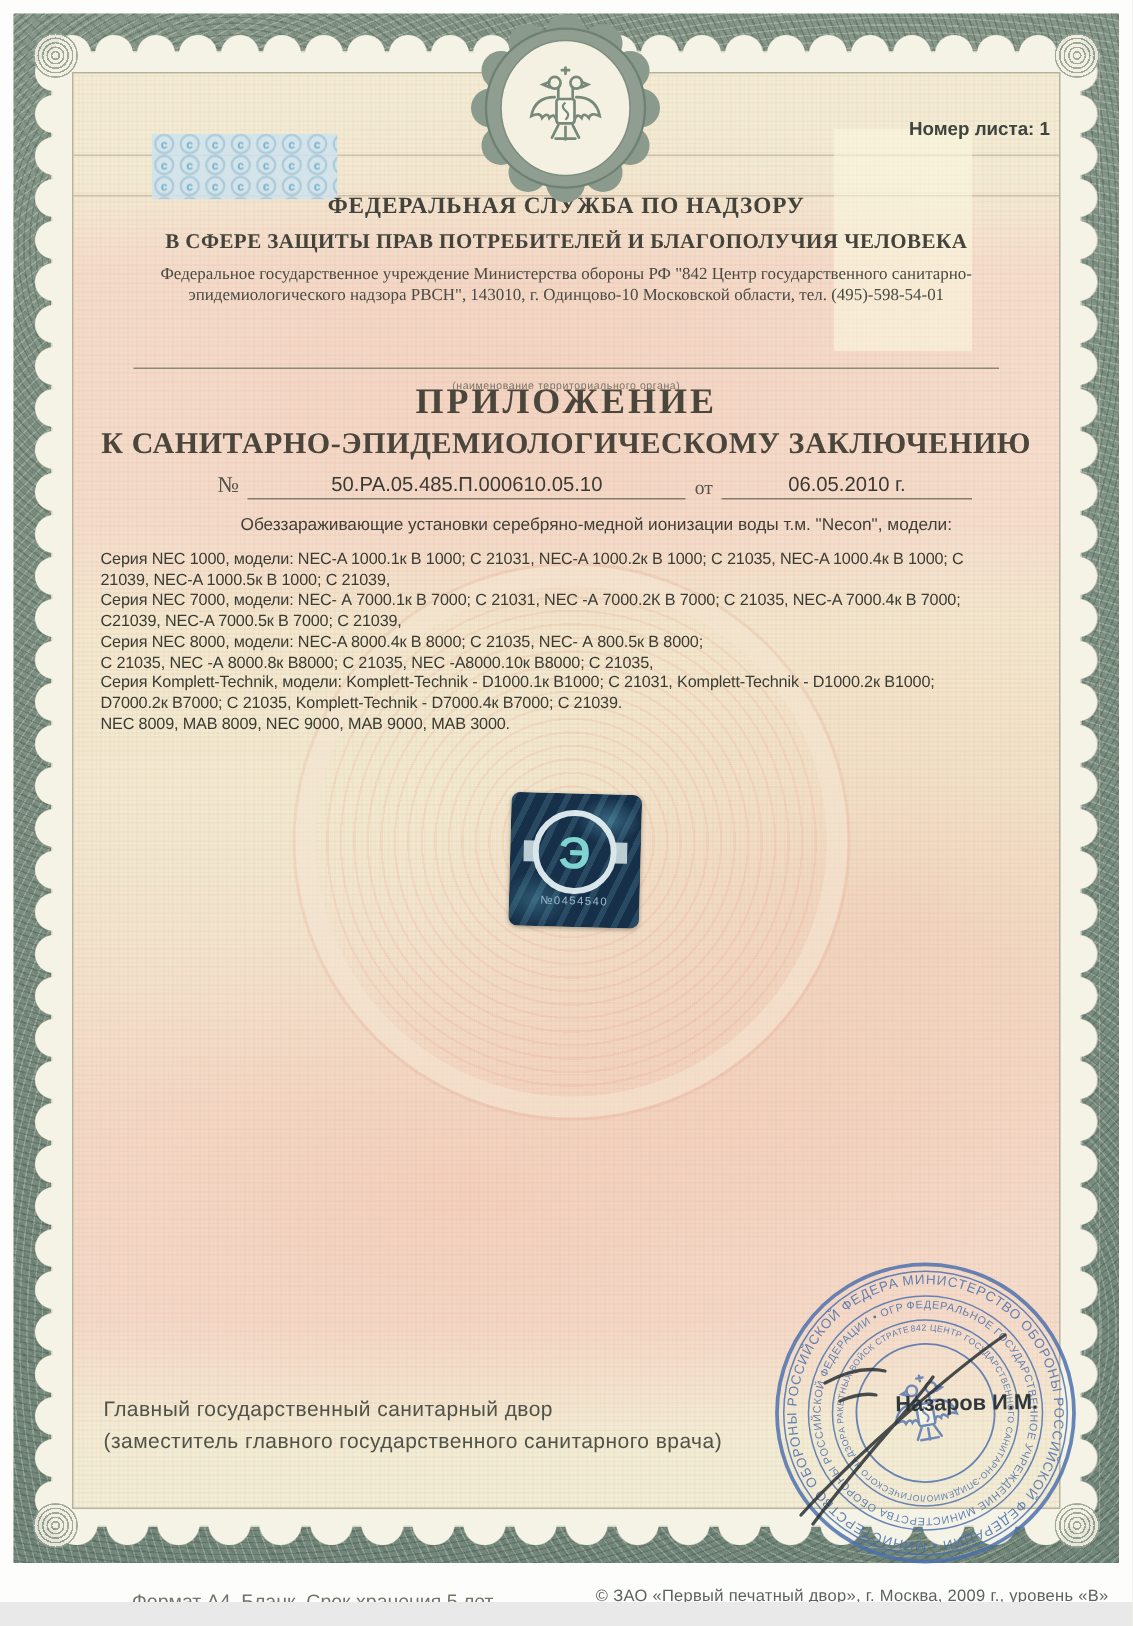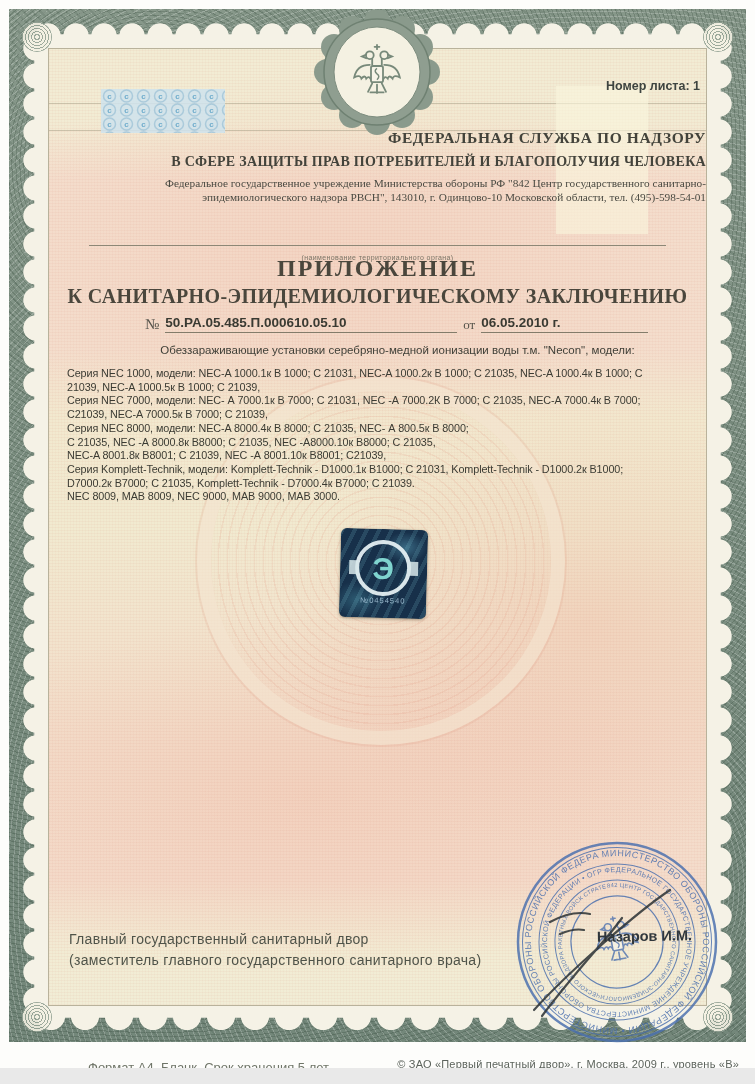--- a/index.html
+++ b/index.html
@@ -48,33 +48,33 @@
   .lightbox{position:absolute;left:507px;top:37px;width:92px;height:148px;
     background:rgba(250,246,222,.6);}
   
   .rosette{position:absolute;left:162px;top:342px;width:340px;height:340px;border-radius:50%;
     background:repeating-radial-gradient(circle, rgba(224,148,126,.15) 0 1.5px, transparent 1.5px 9px);
     box-shadow:0 0 0 14px rgba(247,241,221,.55), 0 0 0 16px rgba(224,148,126,.18);}
   
   .bluepat{position:absolute;left:52px;top:40px;width:124px;height:44px;opacity:.9;}
   .sheetnum{position:absolute;right:6px;top:30px;font-size:12.5px;font-weight:bold;color:#3e4440;}
   
-  .hdr{position:absolute;left:0;right:0;top:80px;text-align:right;color:#43433b;}
+  .hdr{position:absolute;left:0;right:0;top:80px;text-align:center;color:#43433b;}
   .hdr .l1{font-family:"Liberation Serif","DejaVu Serif",serif;font-weight:bold;font-size:15.5px;letter-spacing:.6px;}
   .hdr .l2{font-family:"Liberation Serif","DejaVu Serif",serif;font-weight:bold;font-size:14px;letter-spacing:.3px;margin-top:7px;}
   .hdr .org{font-size:11.3px;color:#4a4a42;line-height:14px;margin-top:6px;font-family:Liberation Serif, serif;}
   .terr{position:absolute;left:40px;right:40px;top:196px;border-top:1px solid #8d8776;text-align:center;}
   .terr span{font-size:7px;color:#7a7466;letter-spacing:.4px;}
   .title{position:absolute;left:0;right:0;top:206px;text-align:center;color:#4a463c;
     font-family:"Liberation Serif","DejaVu Serif",serif;font-weight:bold;}
   .title .t1{font-size:24px;letter-spacing:2px;}
   .title .t2{font-size:20px;letter-spacing:.4px;margin-top:3px;}
   .numrow{position:absolute;left:96px;right:58px;top:266px;display:flex;align-items:flex-end;color:#3a3a32;}
   .numrow .sign{font-family:"Liberation Serif","DejaVu Serif",serif;font-size:15px;color:#55524a;}
-  .numrow .cell{border-bottom:1px solid #837c6a;text-align:left;font-weight:bold;font-size:13.5px;padding-bottom:2px;}
+  .numrow .cell{border-bottom:1px solid #837c6a;text-align:center;font-weight:normal;font-size:13.5px;padding-bottom:2px;}
   .numrow .c1{flex:1.75;margin-left:6px;}
   .numrow .ot{font-family:"Liberation Serif","DejaVu Serif",serif;font-size:13px;color:#55524a;margin:0 6px;}
   .numrow .c2{flex:1;}
   .subject{position:absolute;left:0;right:0;top:295px;text-align:center;font-size:11.5px;color:#3f3f37;padding-left:40px;}
   .bodytxt{position:absolute;left:18px;right:4px;top:318px;font-size:10.8px;letter-spacing:-.1px;
     line-height:13.7px;color:var(--ink);}
   .bodytxt div{white-space:nowrap;}
   
   .holo{position:absolute;left:291px;top:480px;width:87px;height:89px;border-radius:6px;transform:rotate(1.5deg);
     background:
@@ -179,21 +179,20 @@
 
     <div class="subject">Обеззараживающие установки серебряно-медной ионизации воды т.м. "Necon", модели:</div>
 
     <div class="bodytxt">
       <div>Серия NEC 1000, модели: NEC-A 1000.1к В 1000; С 21031, NEC-A 1000.2к В 1000; С 21035, NEC-A 1000.4к  В 1000; С</div>
       <div>21039, NEC-A 1000.5к В 1000; С 21039,</div>
       <div>Серия NEC 7000, модели: NEC- А 7000.1к В 7000; С 21031, NEC -А 7000.2К В 7000; С 21035, NEC-A 7000.4к В 7000;</div>
       <div>С21039, NEC-A 7000.5к  В 7000; С 21039,</div>
       <div>Серия NEC 8000, модели: NEC-A 8000.4к В 8000; С 21035, NEC- А 800.5к В 8000;</div>
       <div>С 21035, NEC -А 8000.8к В8000; С 21035, NEC -А8000.10к В8000; С  21035,</div>
-      <div>NEC-A 8001.8к В8001; С 21039, NEC -А 8001.10к В8001; С21039,</div>
       <div>Серия Komplett-Technik, модели: Komplett-Technik - D1000.1к B1000; С 21031, Komplett-Technik - D1000.2к B1000;</div>
       <div>D7000.2к B7000; С 21035, Komplett-Technik - D7000.4к B7000; С 21039.</div>
       <div>NEC 8009, MAB 8009, NEC 9000, MAB 9000, MAB 3000.</div>
     </div>
 
     <div class="holo">
       <svg width="87" height="89">
         <circle cx="43" cy="39" r="26" fill="none" stroke="#e9f4f6" stroke-width="4" opacity=".92"></circle>
         <rect x="9" y="32" width="9" height="14" fill="#d8e8ea" opacity=".85"></rect>
         <rect x="69" y="32" width="9" height="14" fill="#d8e8ea" opacity=".85"></rect>

